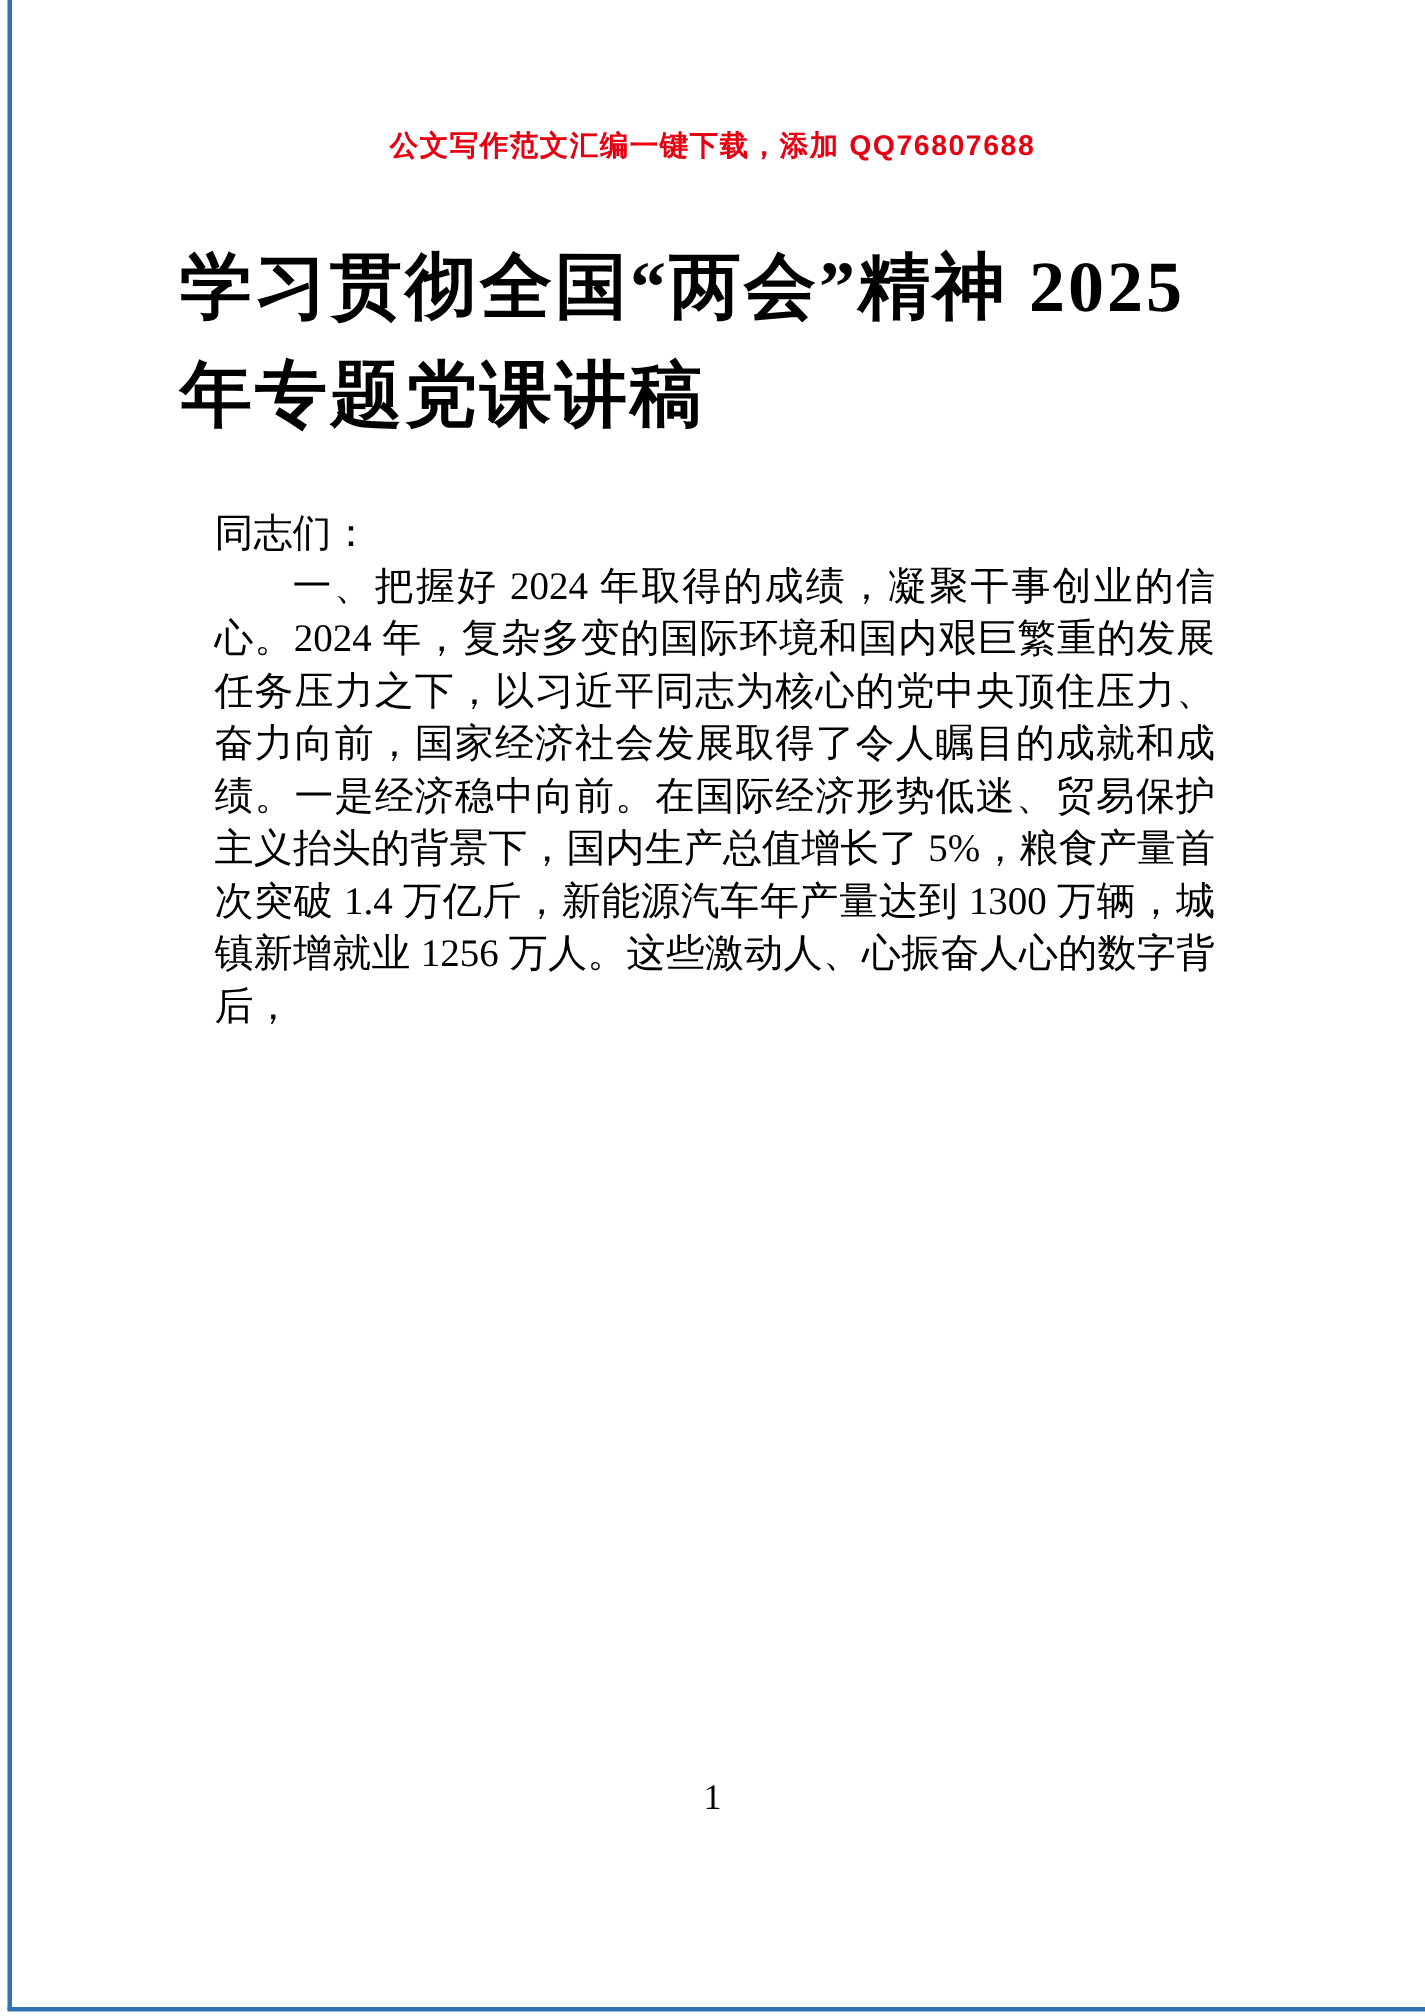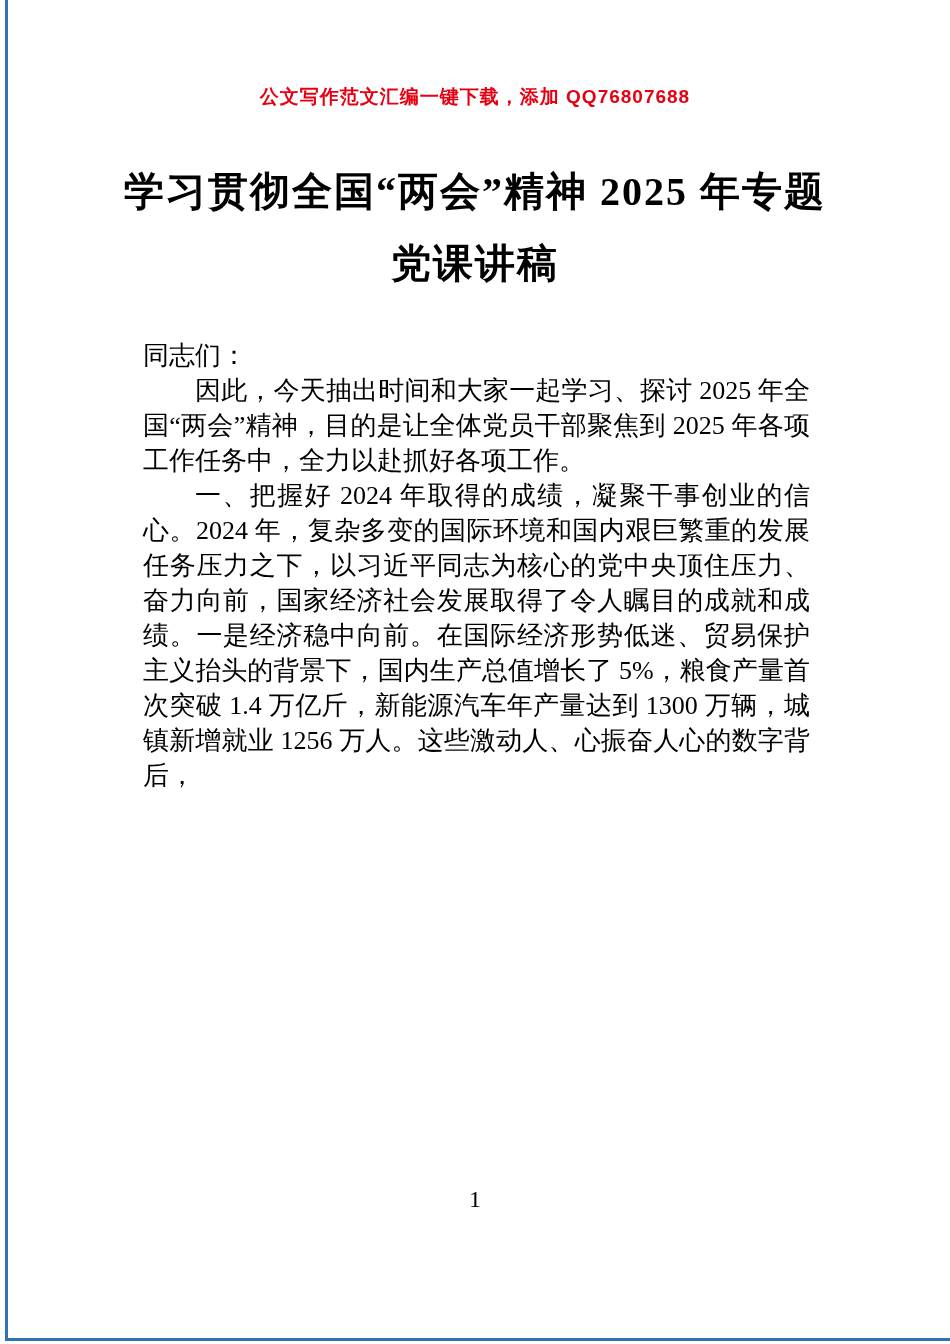--- a/index.html
+++ b/index.html
@@ -32,22 +32,22 @@
     padding-top: 84px;
     text-align: center;
     font-family: "Liberation Sans", "DejaVu Sans", sans-serif;
     font-weight: bold;
     font-size: 19px;
     letter-spacing: 1px;
     color: var(--accent-red);
   }
   .doc-title {
     margin: 46px 120px 0 120px;
-    text-align: center;
-    font-size: 40px;
+    text-align: left;
+    font-size: 48px;
     font-weight: bold;
     line-height: 72px;
     letter-spacing: 2px;
   }
   .doc-body {
     margin: 38px 140px 0 143px;
     font-size: 26px;
     line-height: 35px;
     text-align: justify;
     text-justify: inter-ideograph;
@@ -67,17 +67,16 @@
 
 <div class="page-border-left"></div>
 <div class="page-border-bottom"></div>
 
 <div class="header-notice">公文写作范文汇编一键下载，添加 QQ76807688</div>
 
 <h1 class="doc-title">学习贯彻全国“两会”精神 2025 年专题党课讲稿</h1>
 
 <div class="doc-body">
   <p>同志们：</p>
-  <p class="indent">因此，今天抽出时间和大家一起学习、探讨 2025 年全国“两会”精神，目的是让全体党员干部聚焦到 2025 年各项工作任务中，全力以赴抓好各项工作。</p>
   <p class="indent">一、把握好 2024 年取得的成绩，凝聚干事创业的信心。2024 年，复杂多变的国际环境和国内艰巨繁重的发展任务压力之下，以习近平同志为核心的党中央顶住压力、奋力向前，国家经济社会发展取得了令人瞩目的成就和成绩。一是经济稳中向前。在国际经济形势低迷、贸易保护主义抬头的背景下，国内生产总值增长了 5%，粮食产量首次突破 1.4 万亿斤，新能源汽车年产量达到 1300 万辆，城镇新增就业 1256 万人。这些激动人、心振奋人心的数字背后，</p>
 </div>
 
 <div class="page-number">1</div>
 
 </body></html>

